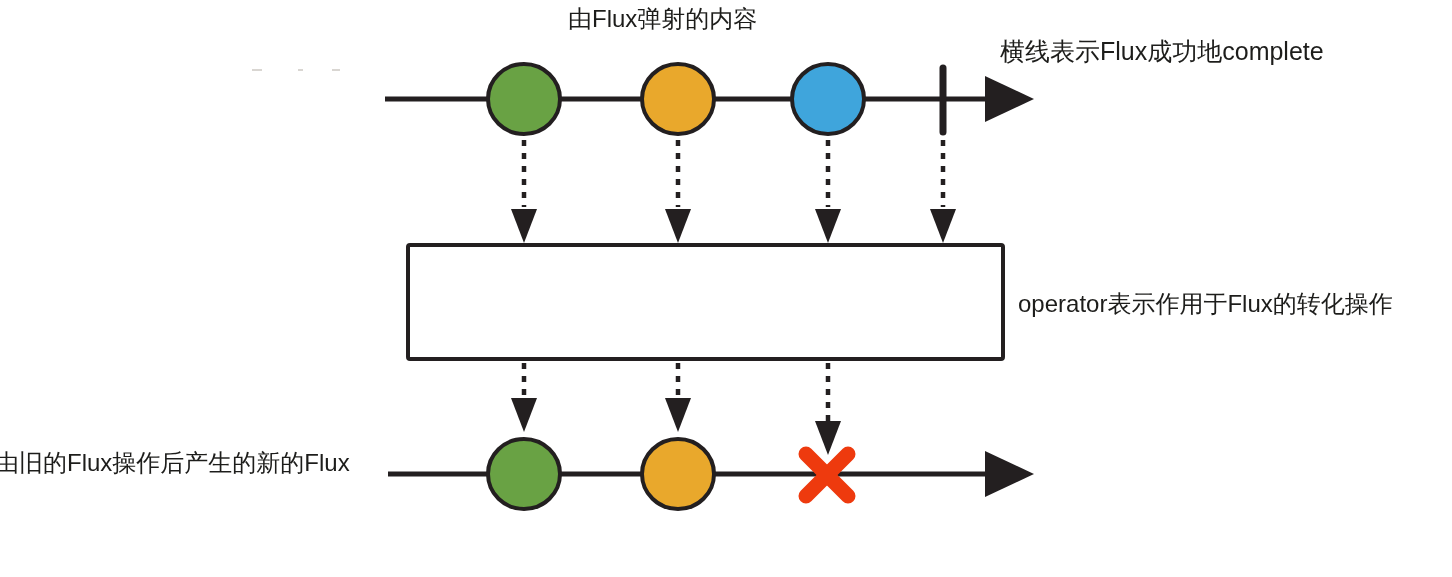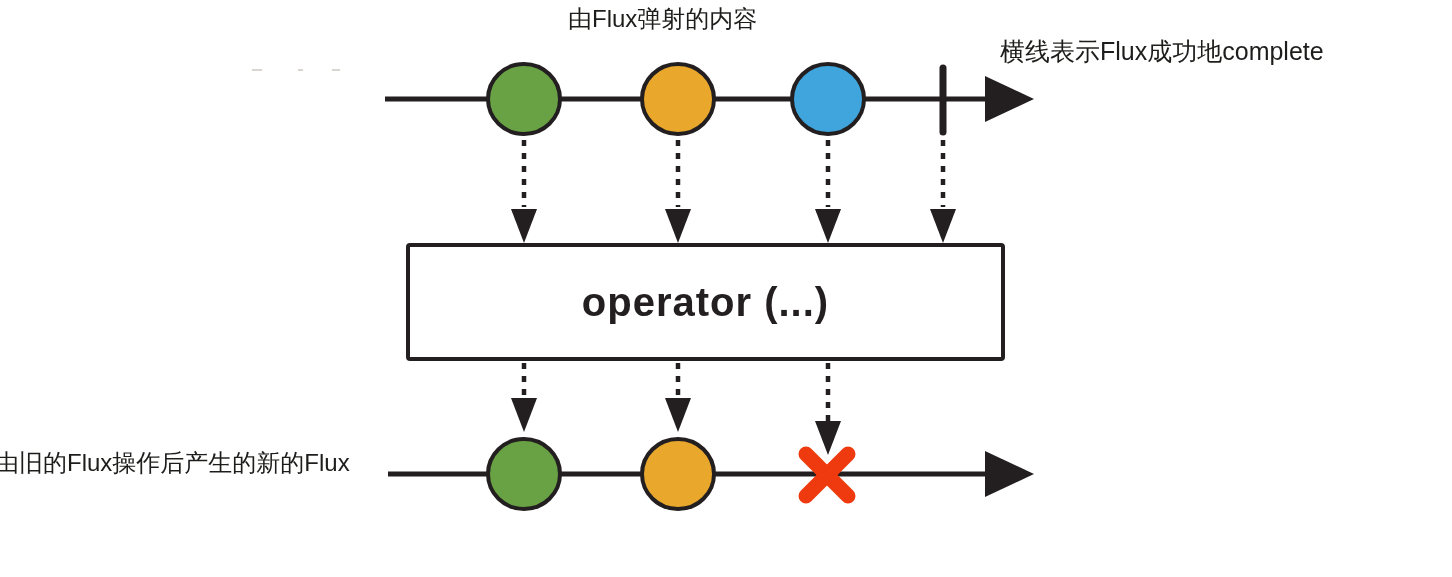--- a/index.html
+++ b/index.html
@@ -119,16 +119,16 @@
       <ellipse class="marble" cx="678" cy="474" rx="36" ry="35" fill="#e9a82c"></ellipse>
       <g>
         <line class="x-mark" x1="806" y1="454" x2="848" y2="496" stroke="#ee3a0e"></line>
         <line class="x-mark" x1="848" y1="454" x2="806" y2="496" stroke="#ee3a0e"></line>
       </g>
     </g>
   </svg>
 
   <div class="label label-top">由Flux弹射的内容</div>
   <div class="label label-complete">横线表示Flux成功地complete</div>
-  <div class="operator-box-text">operator (...)</div>
+  <div class="label label-operator">operator表示作用于Flux的转化操作</div>
   <div class="label label-newflux">由旧的Flux操作后产生的新的Flux</div>
 
 </div>
 
 </body></html>

